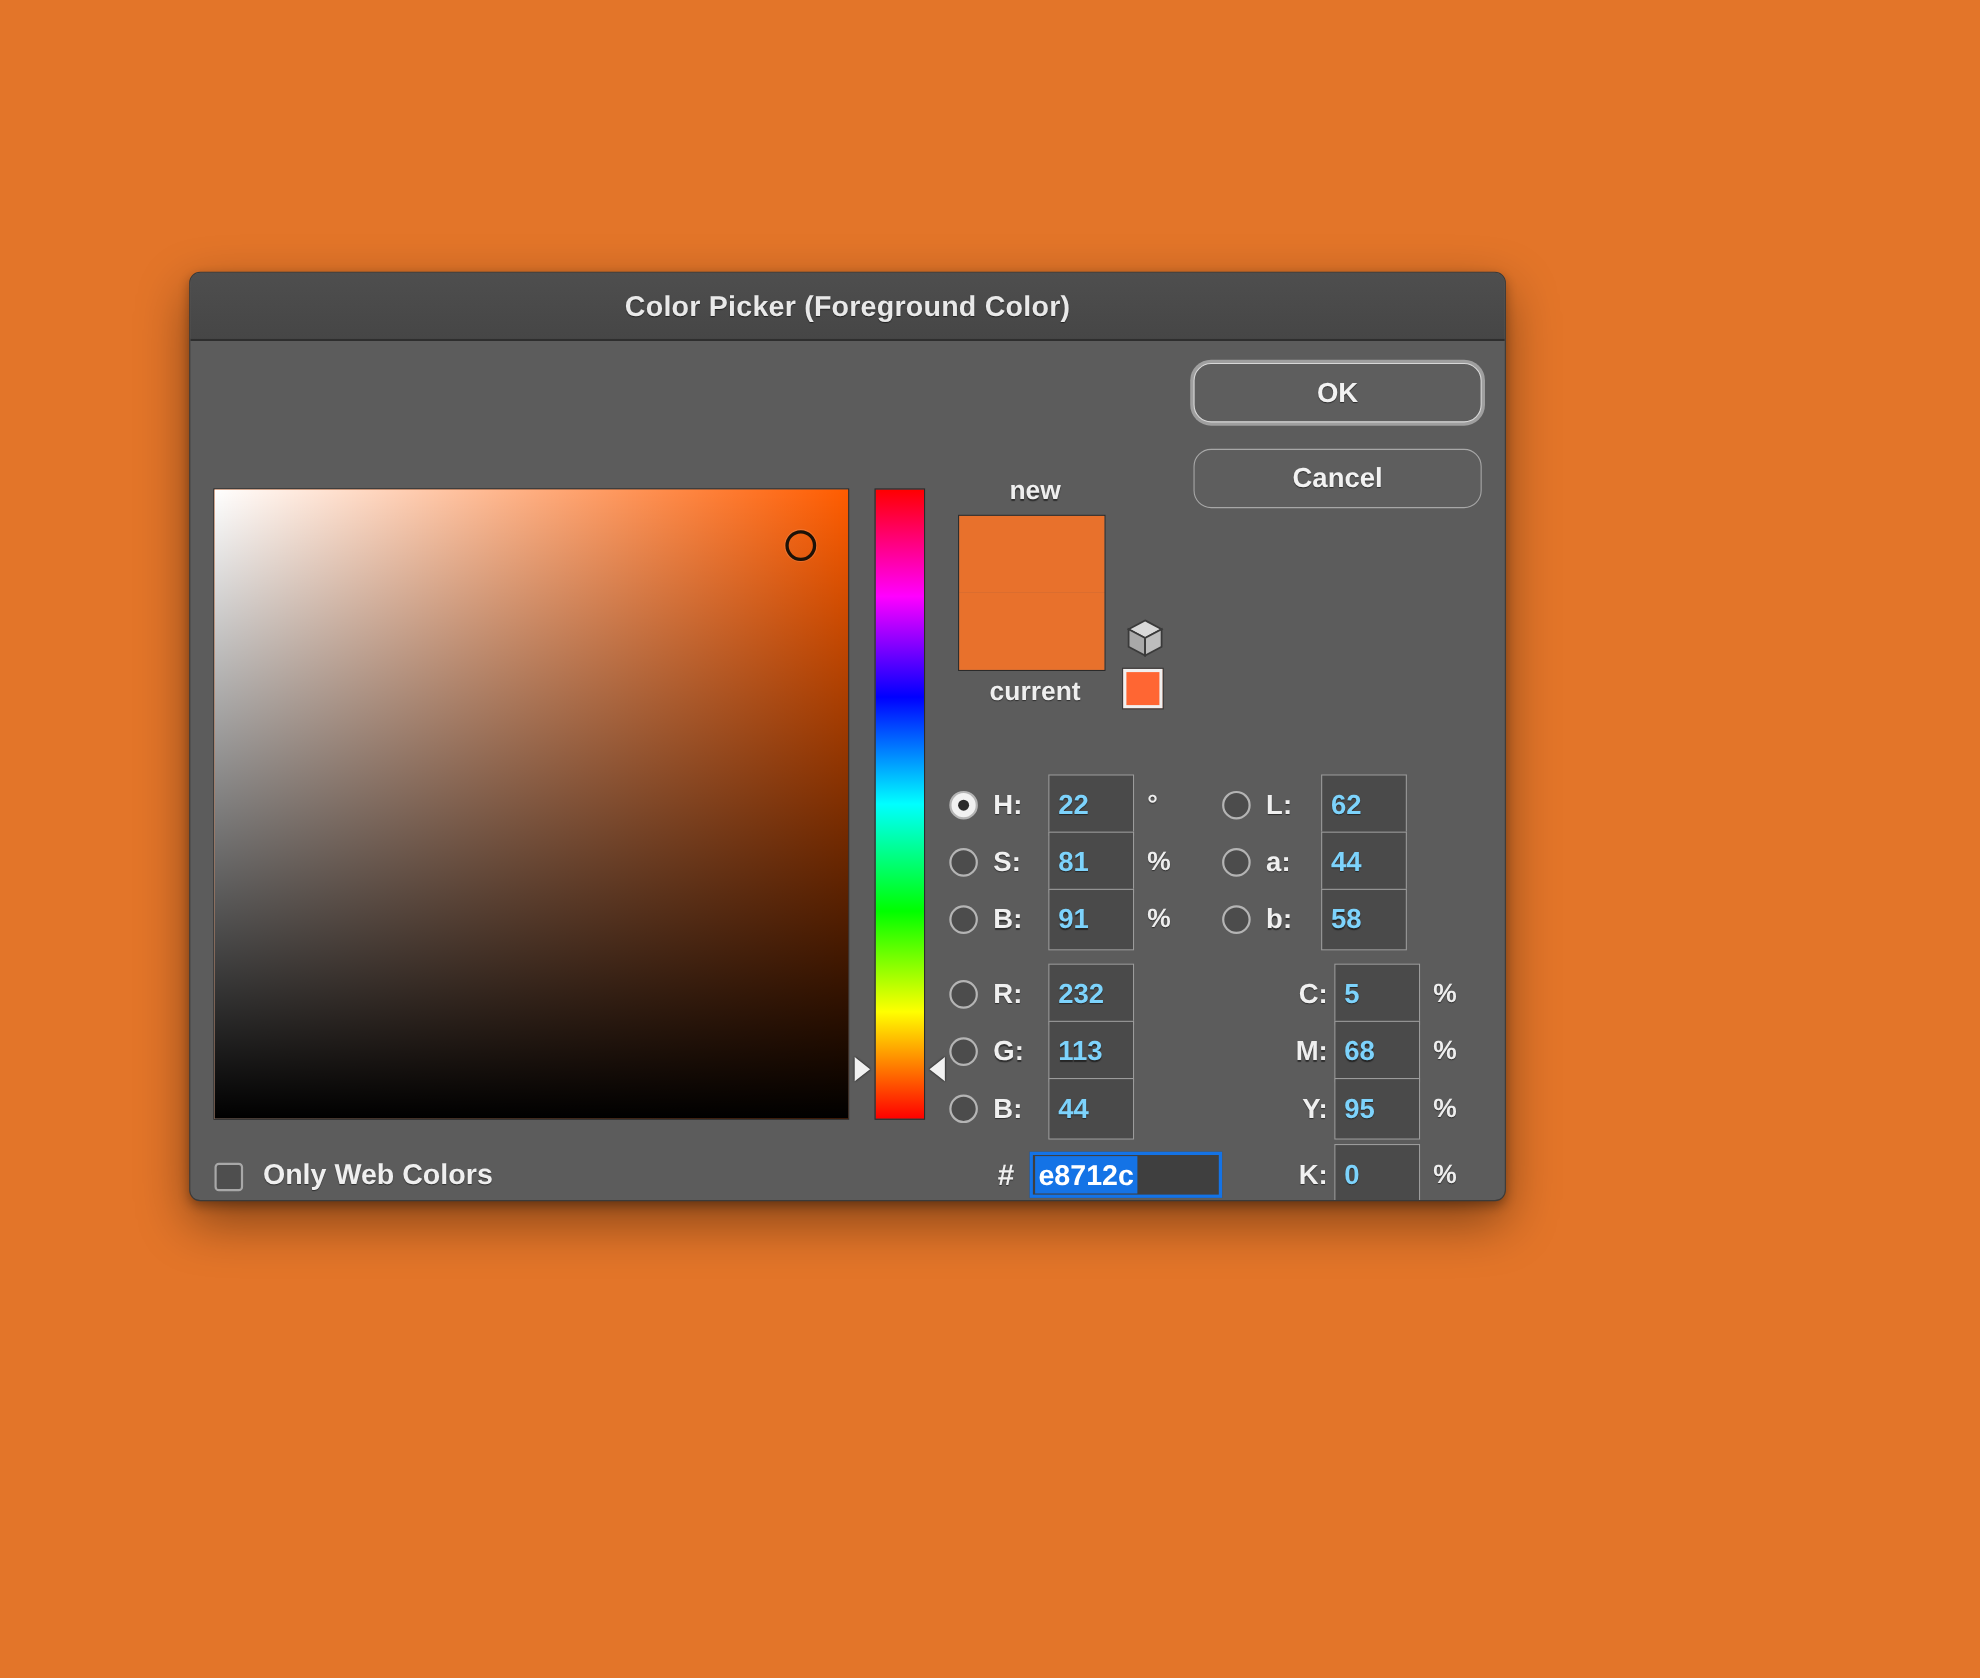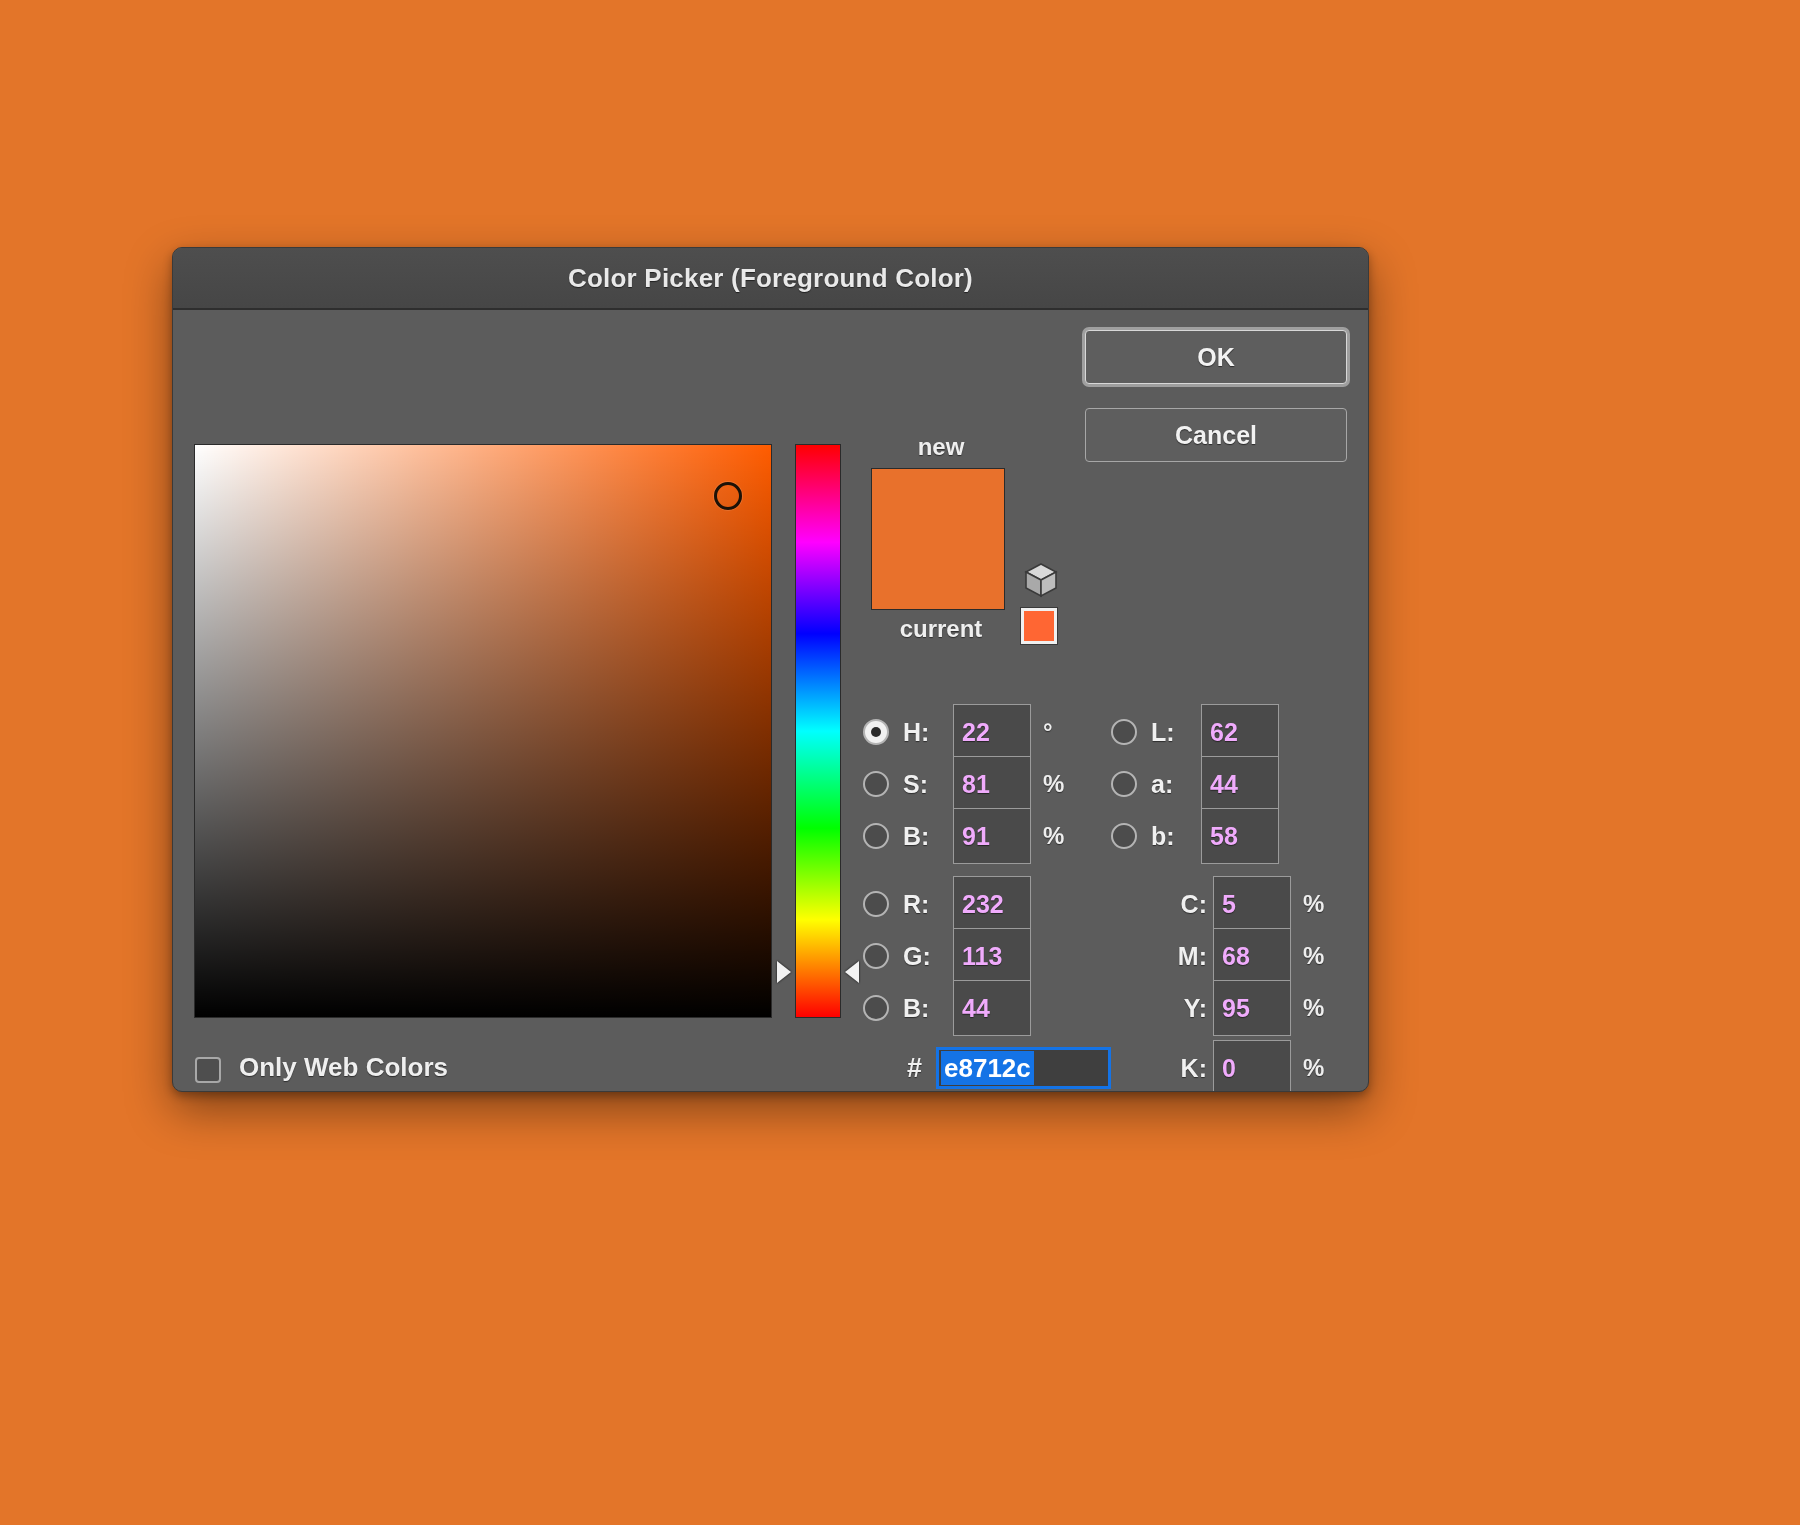--- a/index.html
+++ b/index.html
@@ -181,21 +181,21 @@
 
   
   #buttons {
     position: absolute;
     left: 912px;
     top: 20px;
     width: 262px;
   }
   .pbtn {
     height: 54px;
-    border-radius: 4px;
+    border-radius: 16px;
     background: #5e5e5e;
     border: 1px solid #a7a7a7;
     box-sizing: border-box;
     display: flex;
     align-items: center;
     justify-content: center;
     color: #f2f2f2;
     font-size: 25px;
     font-weight: bold;
     text-shadow: 0 1px 1px rgba(0,0,0,0.55);
@@ -254,21 +254,21 @@
     width: 44px;
     text-align: left;
   }
   .flabel.right-al { text-align: right; width: 56px; }
   .finput {
     width: 78px;
     height: 56px;
     background: #4a4a4a;
     border: 1px solid #9b9b9b;
     box-sizing: border-box;
-    color: #f0abfc;
+    color: #7dd3fc;
     font-size: 25px;
     font-weight: bold;
     display: flex;
     align-items: center;
     padding-left: 8px;
     margin-left: 6px;
     text-shadow: 0 1px 1px rgba(0,0,0,0.5);
     cursor: text;
   }
   .funit {

